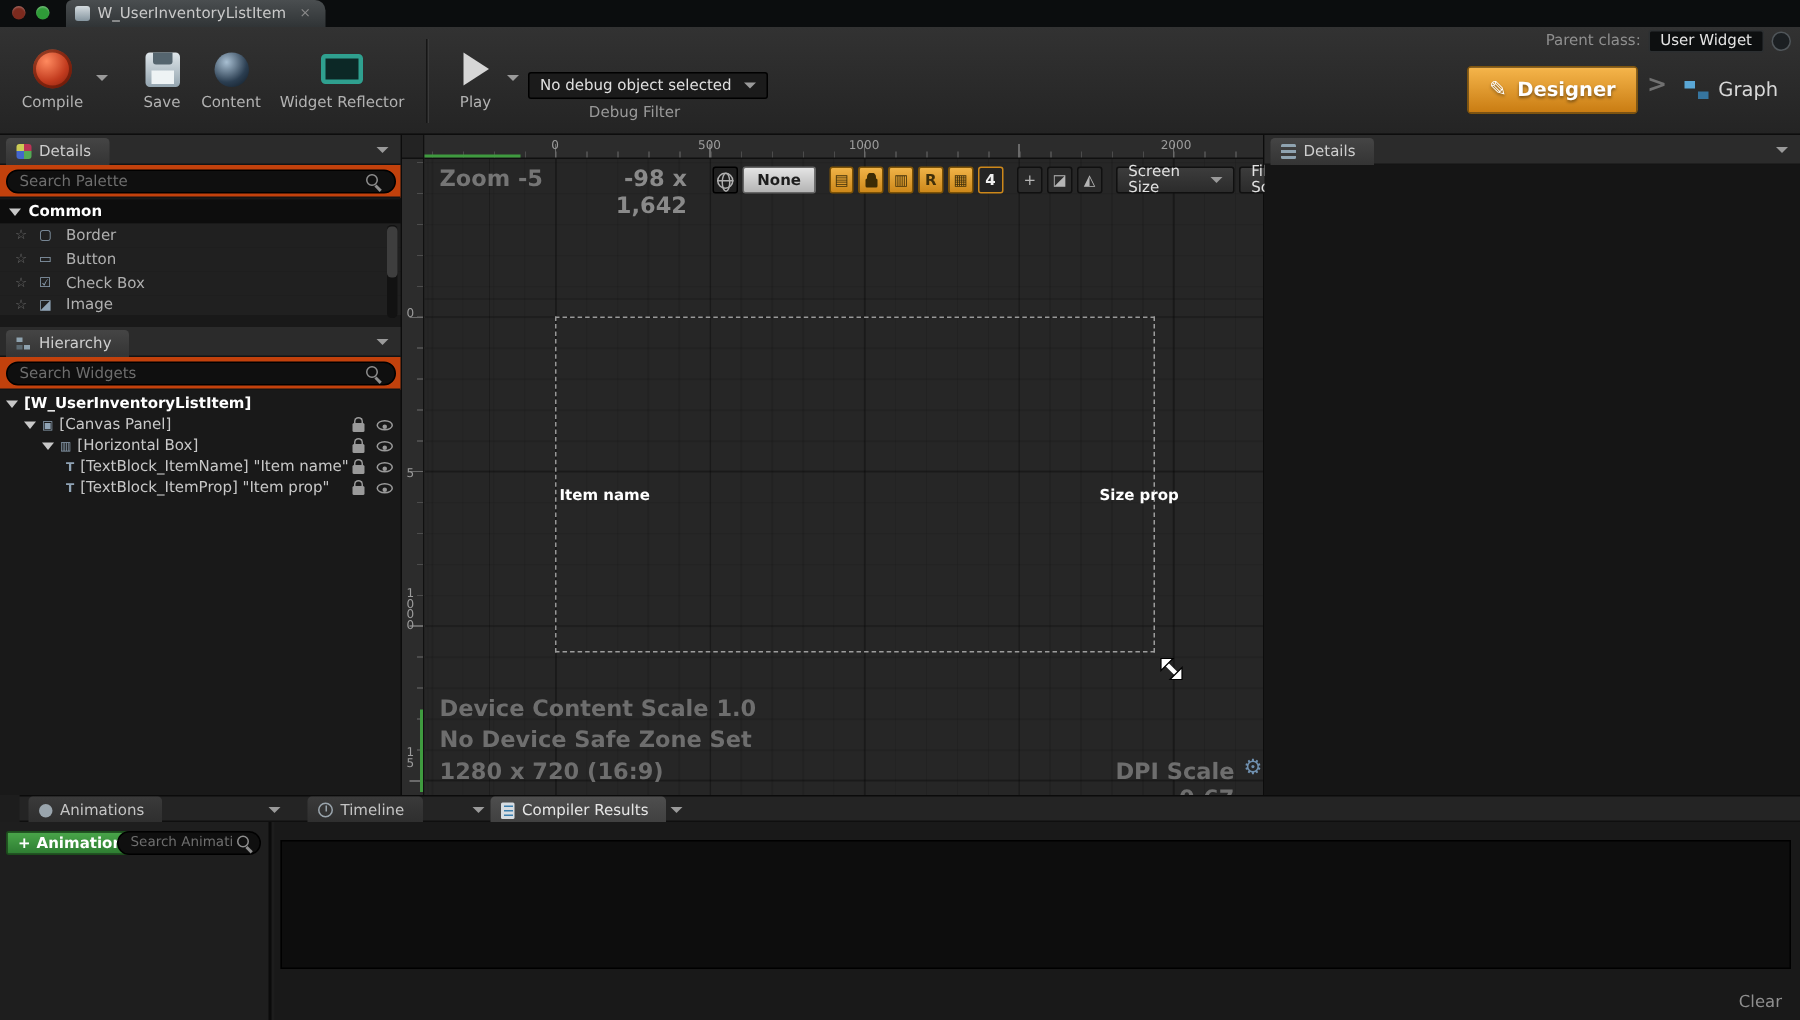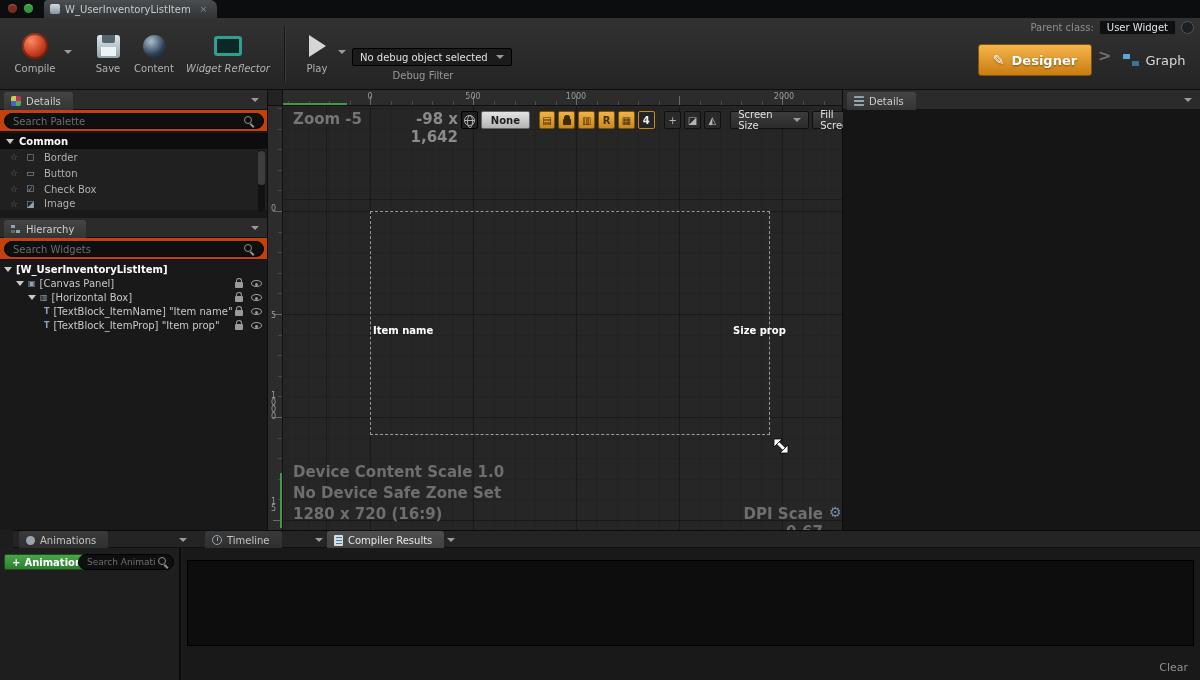--- a/index.html
+++ b/index.html
@@ -118,21 +118,21 @@
   .green-h { position:absolute; left:0; bottom:0; width:64px; height:2px; background:#3f9b3f; }
   .green-v { position:absolute; right:0; top:367px; width:2px; height:55px; background:#3f9b3f; }
   .canvas { position:absolute; left:15px; top:16px; right:0; bottom:0; background-color:#262626;
             background-image:repeating-linear-gradient(to right,rgba(0,0,0,.26) 0 1px,transparent 1px 103px),
                              repeating-linear-gradient(to bottom,rgba(0,0,0,.26) 0 1px,transparent 1px 103px),
                              repeating-linear-gradient(to right,rgba(0,0,0,.10) 0 1px,transparent 1px 20.6px),
                              repeating-linear-gradient(to bottom,rgba(0,0,0,.10) 0 1px,transparent 1px 20.6px);
             background-position:87px 0,0 105px,4.6px 0,0 2.2px; }
   .zoomtxt { position:absolute; left:10px; top:4px; font-size:15px; font-weight:bold; color:#757575; }
   .readout { position:absolute; left:95px; top:4px; width:80px; text-align:right; font-size:15px; font-weight:bold; color:#8a8a8a; }
-  .ctoolbar { position:absolute; left:178px; top:5px; display:flex; align-items:center; gap:3px;justify-content:center; }
+  .ctoolbar { position:absolute; left:192px; top:5px; display:flex; align-items:center; gap:3px;justify-content:center; }
   .cbtn { width:19px; height:18px; background:#1e1e1e; border:1px solid #000; border-radius:2px;
           display:flex; align-items:center; justify-content:center; }
   .ico-globe { position:relative; width:11px; height:11px; border:1px solid #b0b0b0; border-radius:50%; }
   .ico-globe::before { content:""; position:absolute; left:2.5px; top:-1px; width:4px; height:11px; border:1px solid #b0b0b0; border-radius:50%; }
   .ico-globe::after { content:""; position:absolute; left:-1px; top:4.5px; width:11px; height:1px; background:#b0b0b0; }
   .none-btn { height:18px; padding:0 9px; background:linear-gradient(#e4e4e4,#b4b4b4); border:1px solid #666;
               border-radius:2px; color:#1d1d1d; font-size:10px; font-weight:bold; display:flex; align-items:center; }
   .obtn { width:19px; height:18px; background:linear-gradient(#f0b347,#cd881a); border:1px solid #7c5206; border-radius:2px;
           color:#40300a; font-size:10px; font-weight:bold; display:flex; align-items:center; justify-content:center; }
   .obtn .ico-lock, .obtn .ico-lock::before { background:#3c2c05; border-color:#3c2c05; }
@@ -207,21 +207,21 @@
           <span class="ico-save"></span>
         </span>
       <span>Save</span>
     </div>
     <div class="tbtn" style="left:132px; width:44px;">
       <span class="ibox">
           <span class="ico-browse"></span>
         </span>
       <span>Content</span>
     </div>
-    <div class="tbtn" style="left:182px; width:92px;font-style:italic;">
+    <div class="tbtn" style="left:182px; width:92px;">
       <span class="ibox">
           <span class="ico-reflector"></span>
         </span>
       <span>Widget Reflector</span>
     </div>
     <div class="tsep"></div>
     <div class="tbtn" style="left:296px; width:42px;">
       <span class="ibox">
           <span class="ico-play"></span>
         </span>

